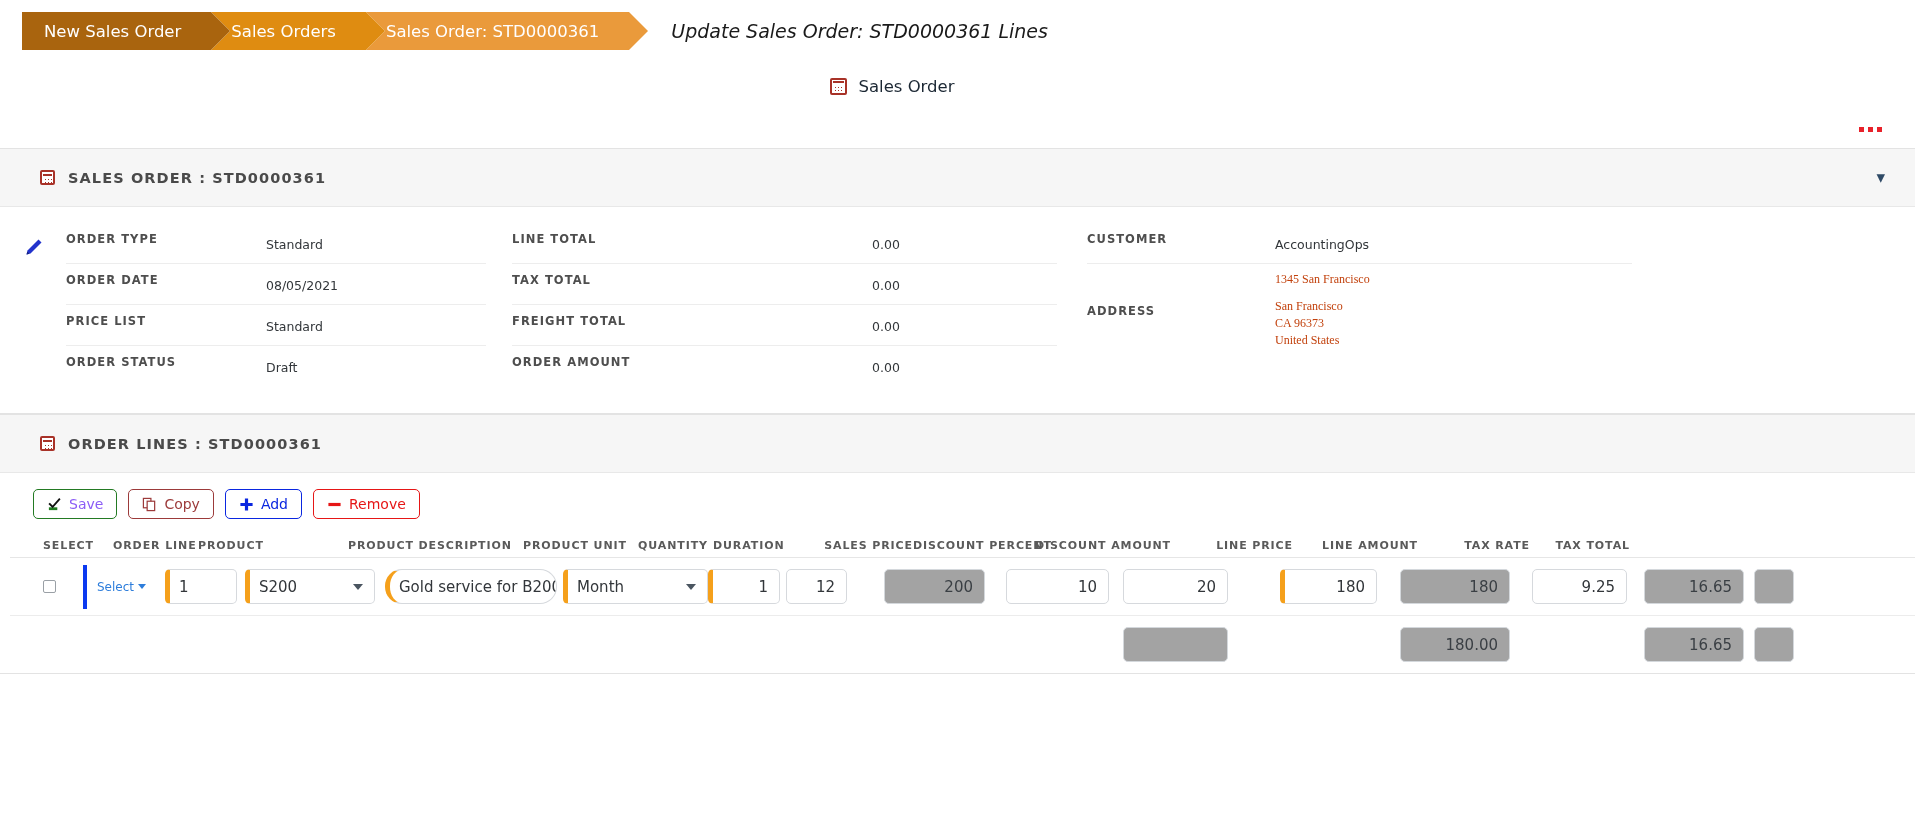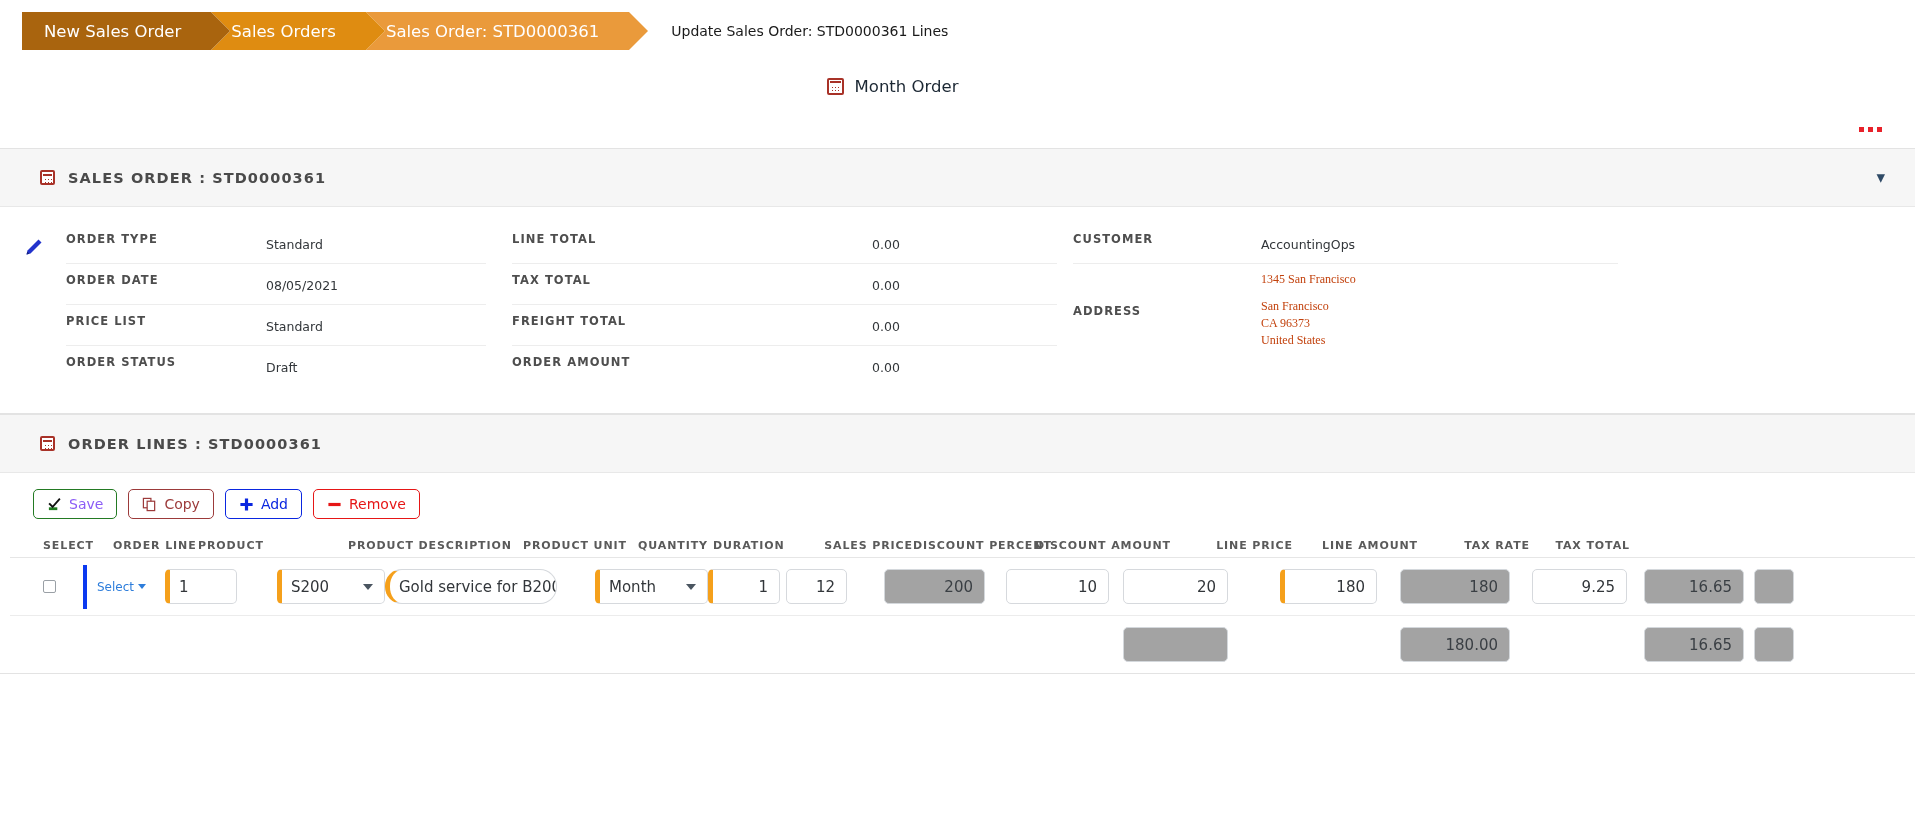--- a/index.html
+++ b/index.html
@@ -50,23 +50,24 @@
     position: absolute;
     left: 0px; top: 0;
     width: 0; height: 0;
     border-top: 19px solid transparent;
     border-bottom: 19px solid transparent;
     border-left: 19px solid #ffffff;
     z-index: 2;
   }
   .page-caption {
     margin-left: 42px;
-    font-size: 14px;
+    font-size: 19px;
     color: #1a1a1a;
     white-space: nowrap;
+    font-style: italic;
   }
 
   
   .tabrow {
     height: 48px;
     display: flex;
     align-items: center;
     justify-content: center;
     padding-right: 130px;
   }
@@ -146,21 +147,21 @@
     padding: 16px 0 26px 0;
   }
   .edit-col {
     width: 66px; padding-top: 14px;
     display: flex; justify-content: center;
   }
   .pencil { cursor: pointer; }
   .fieldcol { flex: none; }
   .fieldcol.c-left  { width: 420px; }
   .fieldcol.c-mid   { width: 545px; margin-left: 26px; }
-  .fieldcol.c-right { width: 545px; margin-left: 16px; }
+  .fieldcol.c-right { width: 545px; margin-left: 30px; }
 
   .frow {
     display: flex;
     align-items: flex-start;
     border-bottom: 1px solid #ededed;
     min-height: 41px;
     padding-top: 7px;
   }
   .frow:last-child { border-bottom: none; }
   .frow .lbl {
@@ -253,21 +254,20 @@
     padding: 0 11px;
     font-family: "DejaVu Sans", "Liberation Sans", sans-serif;
     outline: none;
   }
   .fld.req { border-left: 5px solid #f5a01b; padding-left: 9px; }
   .fld.num { justify-content: flex-end; }
   .fld.ro  { background: #a3a3a3; border-color: #d4d8dc; color: #3a3f44; }
   .fld.sel {
     justify-content: space-between;
     cursor: pointer;
-    margin-left: 32px;
   }
   .fld .chevdn {
     width: 0; height: 0;
     border-left: 5px solid transparent;
     border-right: 5px solid transparent;
     border-top: 6px solid #4a5560;
   }
   .fld.txt { overflow: hidden; white-space: nowrap; border-radius: 17px; }
 </style>
 </head>
@@ -284,21 +284,21 @@
     <div class="crumb c3">
       <span>Sales Order: STD0000361</span>
     </div>
   </div>
   <div class="page-caption">Update Sales Order: STD0000361 Lines</div>
 </div>
 
 <div class="tabrow">
   <div class="tab">
     <span class="grid-icon"></span>
-    <span>Month Order</span>
+    <span>Sales Order</span>
   </div>
 </div>
 
 <div class="ellipsis-row">
   <div class="ellipsis">
     <i></i>
     <i></i>
     <i></i>
   </div>
 </div>

